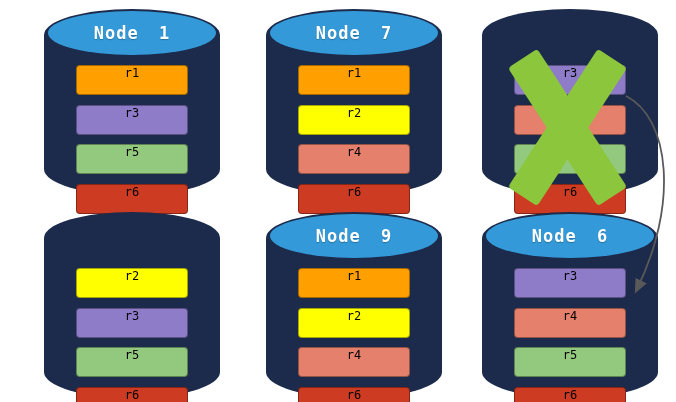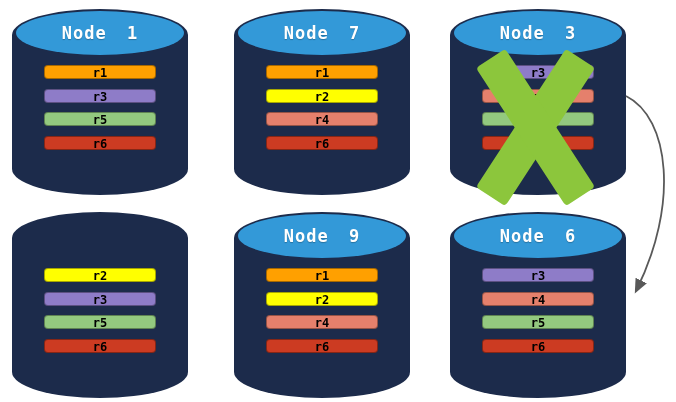--- a/index.html
+++ b/index.html
@@ -1,42 +1,42 @@
 <!DOCTYPE html>
 <html style="--body-color: #1c2b4b; --top-color: #3399d8; --node-label-color: #ffffff; --bar-text-color: #000000; --x-color: #8cc63c; --arrow-color: #595959;"><head>
 <meta charset="utf-8">
 <style>
   html,body{margin:0;padding:0;background:#ffffff;}
   .canvas{
     position:relative;width:676px;height:402px;background:#ffffff;overflow:hidden;
     font-family:"DejaVu Sans Mono","Liberation Mono",monospace;
   }
-  .node{position:absolute;width:176px;height:186px;}
+  .node{position:absolute;width:176px;height:186px;margin-left:32px;}
   .cyl-body{
     position:absolute;left:0;top:0;right:0;bottom:0;
     background:var(--body-color,#1c2b4b);
     border-radius:88px/26px;
   }
   .cyl-top{
     position:absolute;left:4px;right:4px;top:2px;height:44px;
     background:var(--top-color,#3399d8);
     border-radius:50%;
     display:flex;align-items:center;justify-content:center;
   }
   .node-label{
     color:var(--node-label-color,#fff);
     font-weight:bold;font-size:17px;letter-spacing:1px;word-spacing:9px;
     text-shadow:0 1px 1px rgba(0,0,0,0.25);
   }
   .bars{position:absolute;left:32px;right:32px;top:56px;}
   .bar{
-    height:14px;line-height:14px;margin-bottom:9.5px;
+    height:30px;line-height:14px;margin-bottom:9.5px;
     border-radius:4px;border:1px solid rgba(0,0,0,0.35);
     box-sizing:border-box;
-    text-align:center;font-weight:bold;font-size:12px;
+    text-align:center;font-weight:normal;font-size:12px;
     color:var(--bar-text-color,#000);
   }
   .xmark{display:none;position:absolute;left:0;top:0;width:176px;height:186px;pointer-events:none;}
   .node.failed .xmark{display:block;}
   .xmark .arm{
     position:absolute;left:68px;top:36px;width:35px;height:165px;
     background:var(--x-color,#8cc63c);border-radius:4px;
   }
   .xmark .arm.a{transform:rotate(33deg);}
   .xmark .arm.b{transform:rotate(-33deg);}
@@ -72,23 +72,20 @@
       <div class="bar" style="background: rgb(255, 160, 0);">r1</div>
       <div class="bar" style="background: rgb(255, 255, 0);">r2</div>
       <div class="bar" style="background: rgb(229, 128, 108);">r4</div>
       <div class="bar" style="background: rgb(204, 59, 34);">r6</div>
     </div>
 
   </div>
 
   <div class="node failed" style="left:450px;top:9px;">
     <div class="cyl-body"></div>
-    <div class="cyl-top">
-      <span class="node-label">Node 3</span>
-    </div>
     <div class="bars">
       <div class="bar" style="background: rgb(142, 124, 200);">r3</div>
       <div class="bar" style="background: rgb(229, 128, 108);">r4</div>
       <div class="bar" style="background: rgb(147, 201, 127);">r5</div>
       <div class="bar" style="background: rgb(204, 59, 34);">r6</div>
     </div>
     <div class="xmark">
         <div class="arm a"></div>
         <div class="arm b"></div>
       </div>

